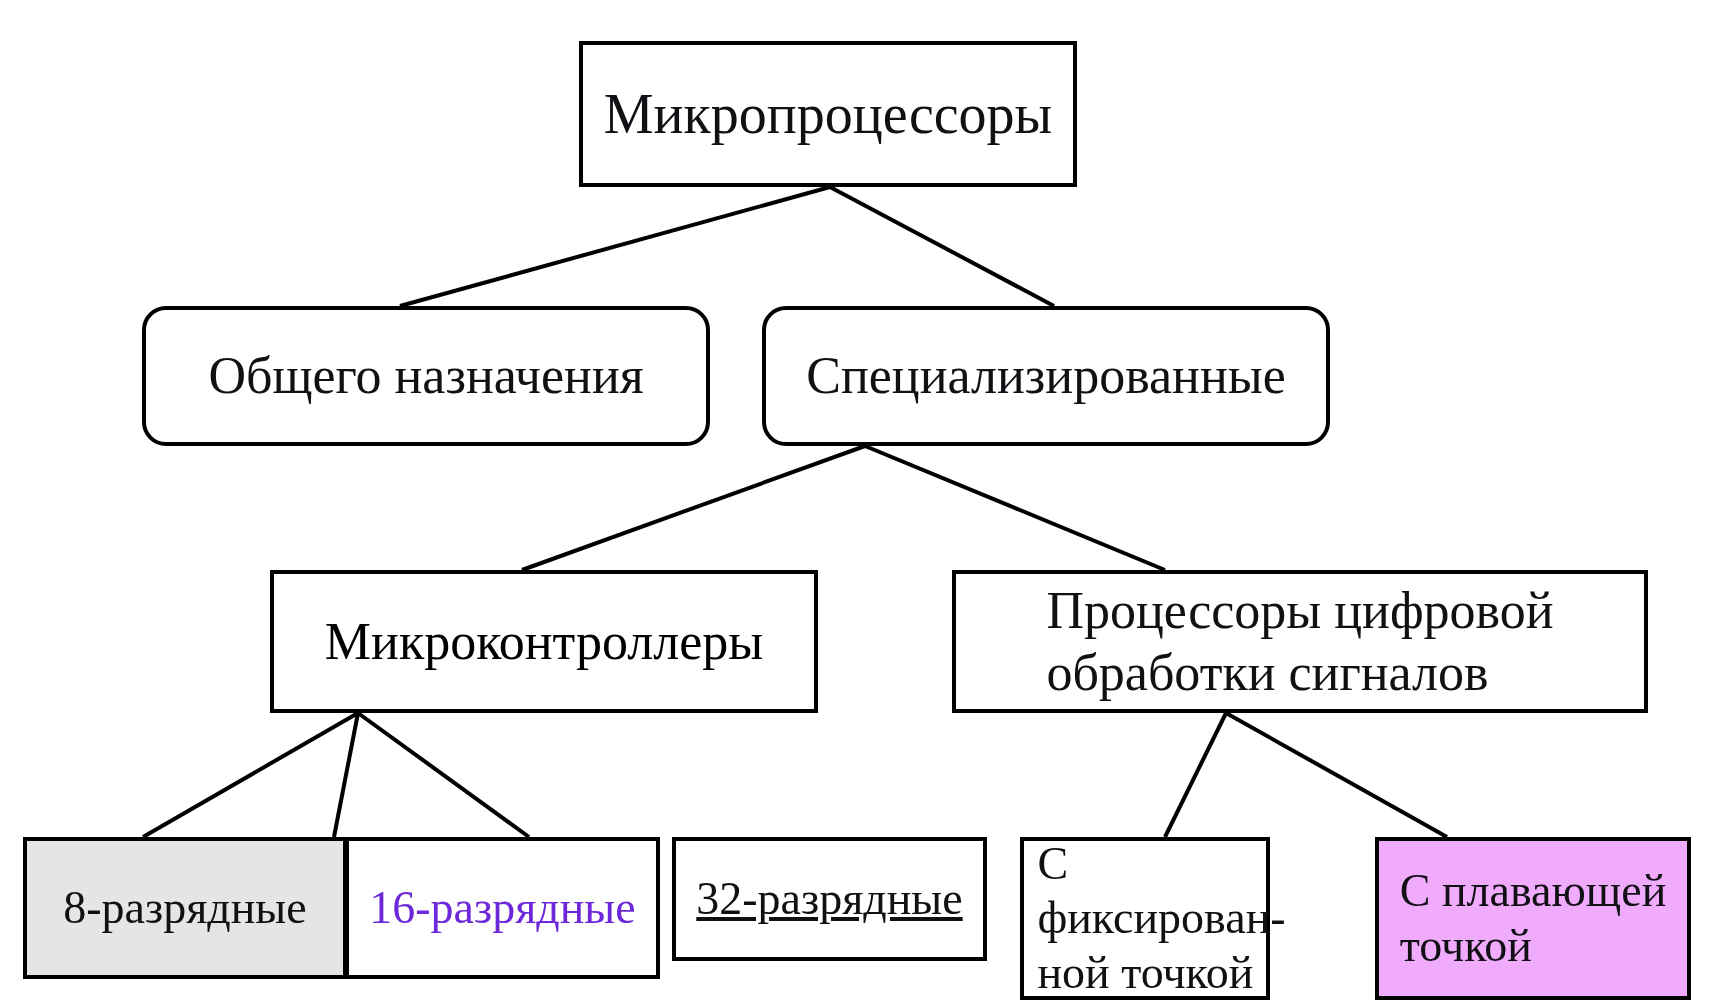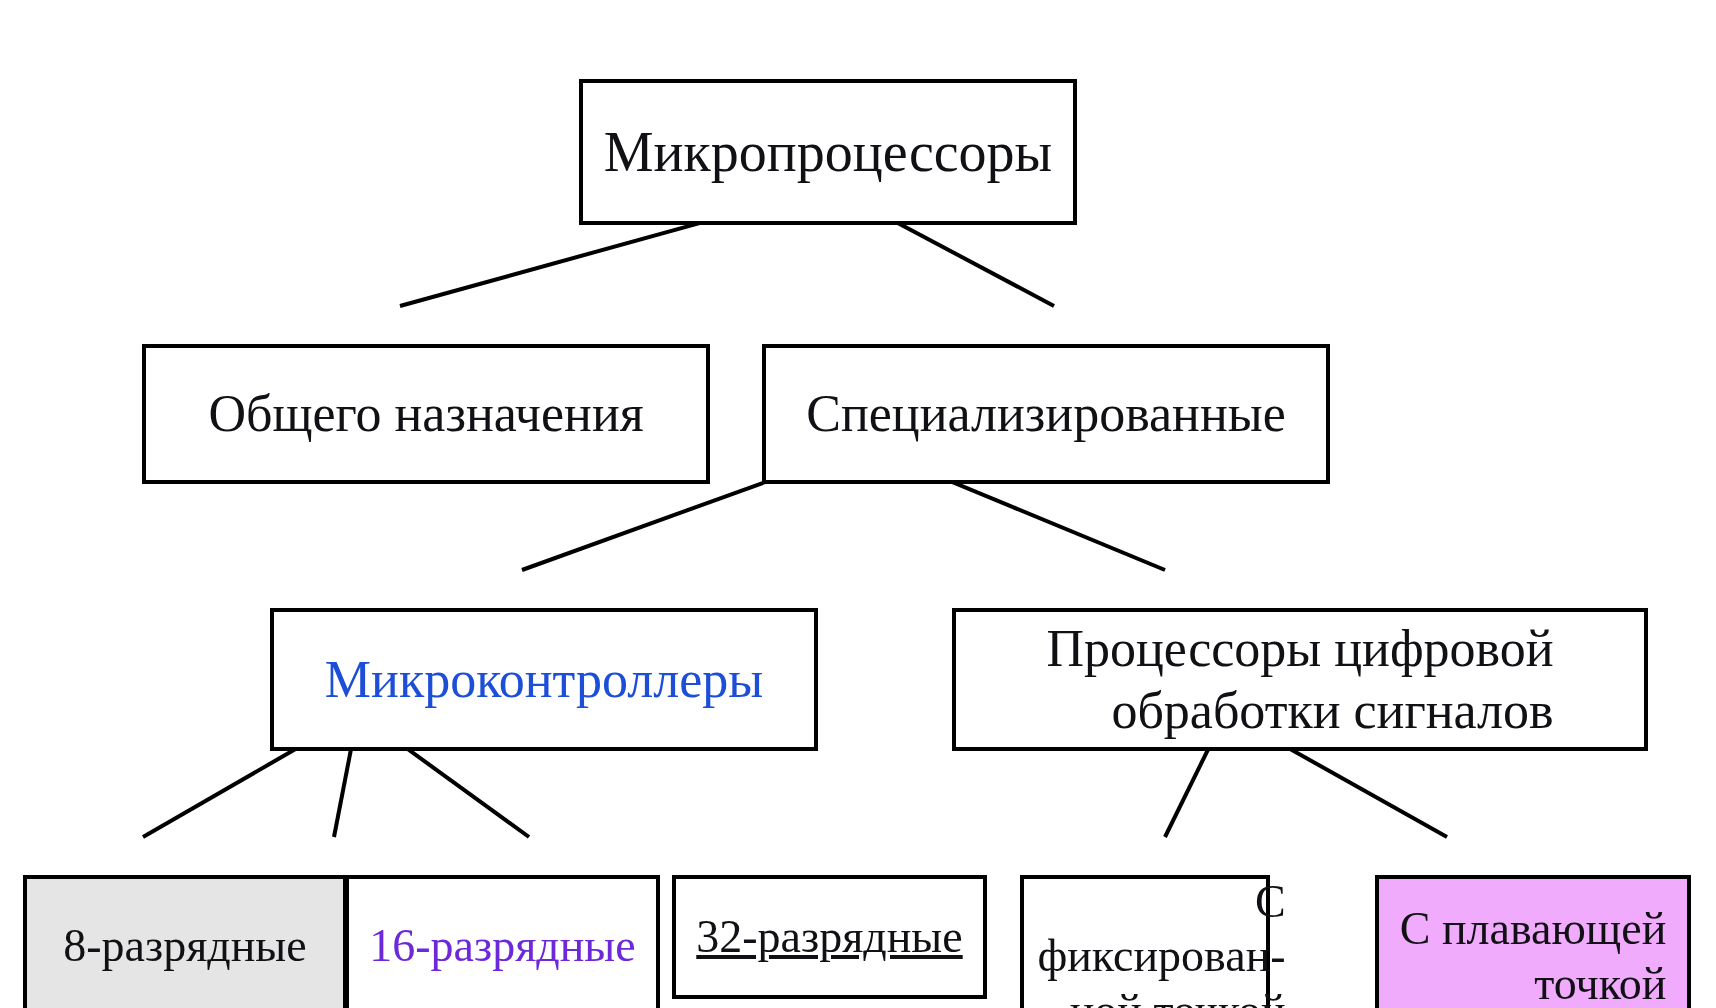--- a/index.html
+++ b/index.html
@@ -24,33 +24,32 @@
     pointer-events: none;
   }
   .node {
     position: absolute;
     box-sizing: border-box;
     border: 4px solid #000000;
     background: #ffffff;
     display: flex;
     align-items: center;
     justify-content: center;
-    text-align: right;
+    text-align: left;
     color: #111014;
     line-height: 1.18;
     padding: 2px 8px;
     z-index: 2;
-    margin-top: 38px;
   }
   .node .label {
     display: block;
     white-space: pre-line;
   }
   .n-root   { font-size: 56px; }
-  .n-l2     { font-size: 52px; }
+  .n-l2     { font-size: 52px; border-radius: 24px; }
   .n-l3     { font-size: 52px; }
   .n-leaf   { font-size: 46px; }
 </style>
 </head>
 <body>
 
 <div id="canvas">
   <svg id="edges" viewBox="0 0 1716 1008" width="1716" height="1008" xmlns="http://www.w3.org/2000/svg">
       <line x1="830" y1="187" x2="400" y2="306" stroke="#000000" stroke-width="4" stroke-linecap="butt"></line>
       <line x1="830" y1="187" x2="1054" y2="306" stroke="#000000" stroke-width="4" stroke-linecap="butt"></line>
@@ -65,21 +64,21 @@
   <div id="nodes">
       <div class="node n-root" style="left: 579px; top: 41px; width: 498px; height: 146px; border-color: rgb(0, 0, 0); background: rgb(255, 255, 255); color: rgb(17, 16, 20);">
         <span class="label">Микропроцессоры</span>
       </div>
       <div class="node n-l2" style="left: 142px; top: 306px; width: 568px; height: 140px; border-color: rgb(0, 0, 0); background: rgb(255, 255, 255); color: rgb(17, 16, 20);">
         <span class="label">Общего назначения</span>
       </div>
       <div class="node n-l2" style="left: 762px; top: 306px; width: 568px; height: 140px; border-color: rgb(0, 0, 0); background: rgb(255, 255, 255); color: rgb(17, 16, 20);">
         <span class="label">Специализированные</span>
       </div>
-      <div class="node n-l3" style="left: 270px; top: 570px; width: 548px; height: 143px; border-color: rgb(0, 0, 0); background: rgb(255, 255, 255); color: #1d4ed8;">
+      <div class="node n-l3" style="left: 270px; top: 570px; width: 548px; height: 143px; border-color: rgb(0, 0, 0); background: rgb(255, 255, 255); color: #000000;">
         <span class="label">Микроконтроллеры</span>
       </div>
       <div class="node n-l3" style="left: 952px; top: 570px; width: 696px; height: 143px; border-color: rgb(0, 0, 0); background: rgb(255, 255, 255); color: rgb(17, 16, 20);">
         <span class="label">Процессоры цифровой
 обработки сигналов</span>
       </div>
       <div class="node n-leaf" style="left: 23px; top: 837px; width: 324px; height: 142px; border-color: rgb(0, 0, 0); background: #e5e5e5; color: rgb(17, 16, 20);">
         <span class="label">8-разрядные</span>
       </div>
       <div class="node n-leaf" style="left: 345px; top: 837px; width: 315px; height: 142px; border-color: rgb(0, 0, 0); background: rgb(255, 255, 255); color: #6d28d9;">

